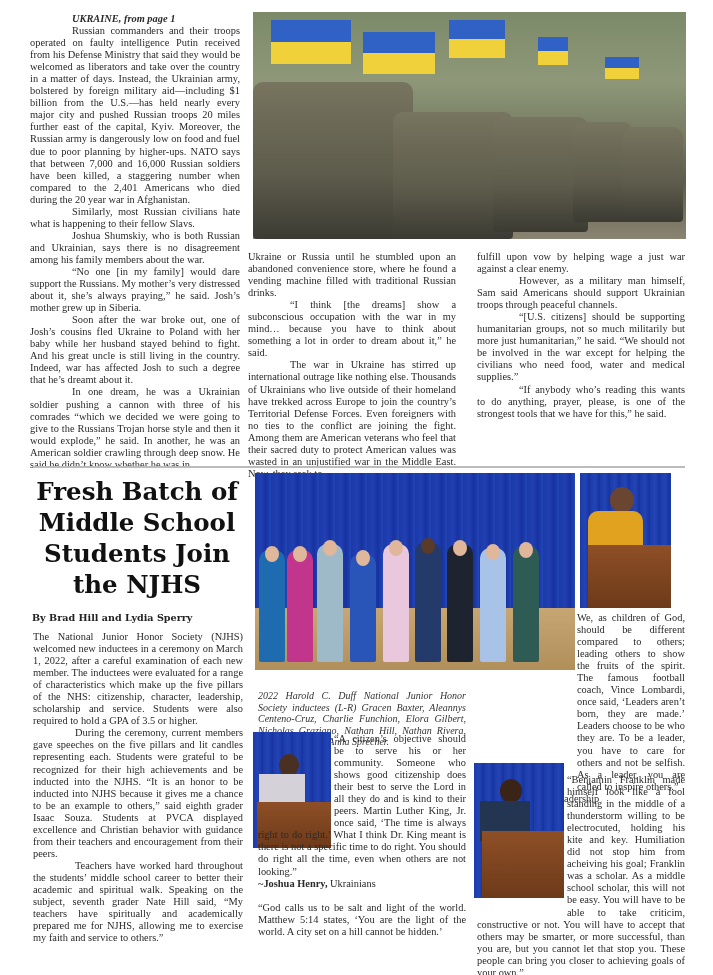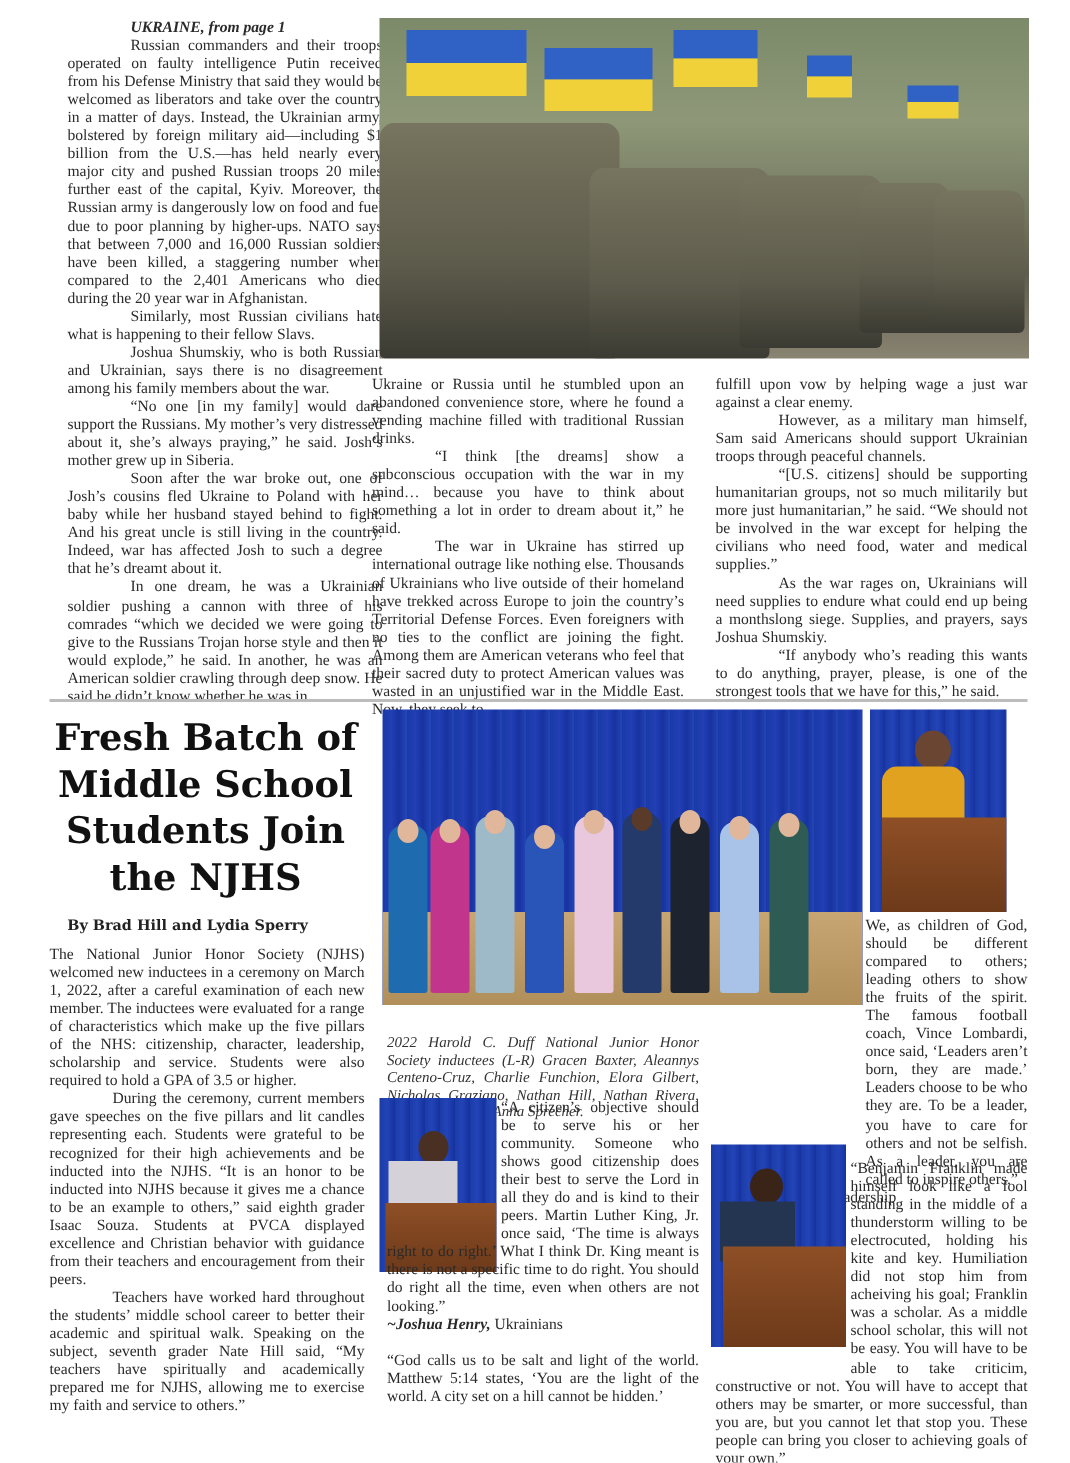--- a/index.html
+++ b/index.html
@@ -13,36 +13,36 @@
   
   .tank-photo { left:253px; top:12px; width:433px; height:227px; overflow:hidden;
     background:linear-gradient(180deg,#7c8a6a 0%,#8e9878 30%,#767a62 55%,#5e5c4c 75%,#8a8472 100%); }
   .flag { position:absolute; width:60px; height:36px; }
   .flag .b { height:50%; background:#2f62c4; }
   .flag .y { height:50%; background:#f1d13a; }
   .tank { position:absolute; background:linear-gradient(180deg,#77745f,#5d5b4b 60%,#3c3b33); border-radius:10px 10px 4px 4px; }
   .rule { left:33px; top:466px; width:652px; height:2px; background:#bcbcbc; }
   .headline { left:30px; top:476px; width:214px; font-family:"DejaVu Serif", serif; font-weight:bold;
     font-size:24.5px; line-height:31px; text-align:center; color:#111; }
-  .byline { left:18px; top:612px; width:214px; font-family:"DejaVu Serif", serif; font-weight:bold;
-    font-size:9.6px; text-align:center; color:#222; }
+  .byline { left:32px; top:612px; width:214px; font-family:"DejaVu Serif", serif; font-weight:bold;
+    font-size:9.6px; text-align:left; color:#222; }
   .group-photo { left:255px; top:473px; width:320px; height:197px; overflow:hidden;
     background:repeating-linear-gradient(90deg,#1a3aa8 0px,#223fb4 6px,#1732a0 11px,#2446b8 16px); }
   .stage { position:absolute; left:0; bottom:0; width:100%; height:62px; background:linear-gradient(180deg,#c7a673,#b08f5b); }
   .student { position:absolute; bottom:8px; width:26px; border-radius:10px 10px 2px 2px; }
   .head { position:absolute; width:14px; height:16px; border-radius:50%; background:#e0b79a; }
   .speaker-photo { overflow:hidden; background:repeating-linear-gradient(90deg,#1b3ba8 0px,#2344b6 5px,#1632a0 10px); }
   .podium { position:absolute; background:linear-gradient(180deg,#8e4f26,#6d3a1a); }
   .caption { font-style:italic; font-size:10px; line-height:11.6px; text-align:justify; color:#333; }
-  .attrib b { font-weight:bold;font-style:italic; }
+  .attrib b { font-weight:bold; }
 </style>
 </head>
 <body>
 
-<div class="abs txt" style="left:45px; top:13px; width:210px;">
+<div class="abs txt" style="left:30px; top:13px; width:210px;">
   <p class="kicker">UKRAINE, from page 1</p>
   <p class="ind">Russian commanders and their troops operated on faulty intelligence Putin received from his Defense Ministry that said they would be welcomed as liberators and take over the country in a matter of days. Instead, the Ukrainian army, bolstered by foreign military aid—including $1 billion from the U.S.—has held nearly every major city and pushed Russian troops 20 miles further east of the capital, Kyiv. Moreover, the Russian army is dangerously low on food and fuel due to poor planning by higher-ups. NATO says that between 7,000 and 16,000 Russian soldiers have been killed, a staggering number when compared to the 2,401 Americans who died during the 20 year war in Afghanistan.</p>
   <p class="ind">Similarly, most Russian civilians hate what is happening to their fellow Slavs.</p>
   <p class="ind">Joshua Shumskiy, who is both Russian and Ukrainian, says there is no disagreement among his family members about the war.</p>
   <p class="ind">“No one [in my family] would dare support the Russians. My mother’s very distressed about it, she’s always praying,” he said. Josh’s mother grew up in Siberia.</p>
   <p class="ind">Soon after the war broke out, one of Josh’s cousins fled Ukraine to Poland with her baby while her husband stayed behind to fight. And his great uncle is still living in the country. Indeed, war has affected Josh to such a degree that he’s dreamt about it.</p>
   <p class="ind">In one dream, he was a Ukrainian soldier pushing a cannon with three of his comrades “which we decided we were going to give to the Russians Trojan horse style and then it would explode,” he said. In another, he was an American soldier crawling through deep snow. He said he didn’t know whether he was in</p>
 </div>
 
 <div class="abs tank-photo">
@@ -76,21 +76,20 @@
 <div class="abs txt" style="left:248px; top:251px; width:208px;">
   <p>Ukraine or Russia until he stumbled upon an abandoned convenience store, where he found a vending machine filled with traditional Russian drinks.</p>
   <p class="ind">“I think [the dreams] show a subconscious occupation with the war in my mind… because you have to think about something a lot in order to dream about it,” he said.</p>
   <p class="ind">The war in Ukraine has stirred up international outrage like nothing else. Thousands of Ukrainians who live outside of their homeland have trekked across Europe to join the country’s Territorial Defense Forces. Even foreigners with no ties to the conflict are joining the fight. Among them are American veterans who feel that their sacred duty to protect American values was wasted in an unjustified war in the Middle East. Now, they seek to</p>
 </div>
 
 <div class="abs txt" style="left:477px; top:251px; width:208px;">
   <p>fulfill upon vow by helping wage a just war against a clear enemy.</p>
   <p class="ind">However, as a military man himself, Sam said Americans should support Ukrainian troops through peaceful channels.</p>
   <p class="ind">“[U.S. citizens] should be supporting humanitarian groups, not so much militarily but more just humanitarian,” he said. “We should not be involved in the war except for helping the civilians who need food, water and medical supplies.”</p>
-  <p class="ind">As the war rages on, Ukrainians will need supplies to endure what could end up being a monthslong siege. Supplies, and prayers, says Joshua Shumskiy.</p>
   <p class="ind">“If anybody who’s reading this wants to do anything, prayer, please, is one of the strongest tools that we have for this,” he said.</p>
 </div>
 
 <div class="abs rule"></div>
 
 <div class="abs headline">Fresh Batch of Middle School Students Join the NJHS</div>
 <div class="abs byline">By Brad Hill and Lydia Sperry</div>
 
 <div class="abs txt" style="left:33px; top:631px; width:210px;">
   <p>The National Junior Honor Society (NJHS) welcomed new inductees in a ceremony on March 1, 2022, after a careful examination of each new member. The inductees were evaluated for a range of characteristics which make up the five pillars of the NHS: citizenship, character, leadership, scholarship and service. Students were also required to hold a GPA of 3.5 or higher.</p>

